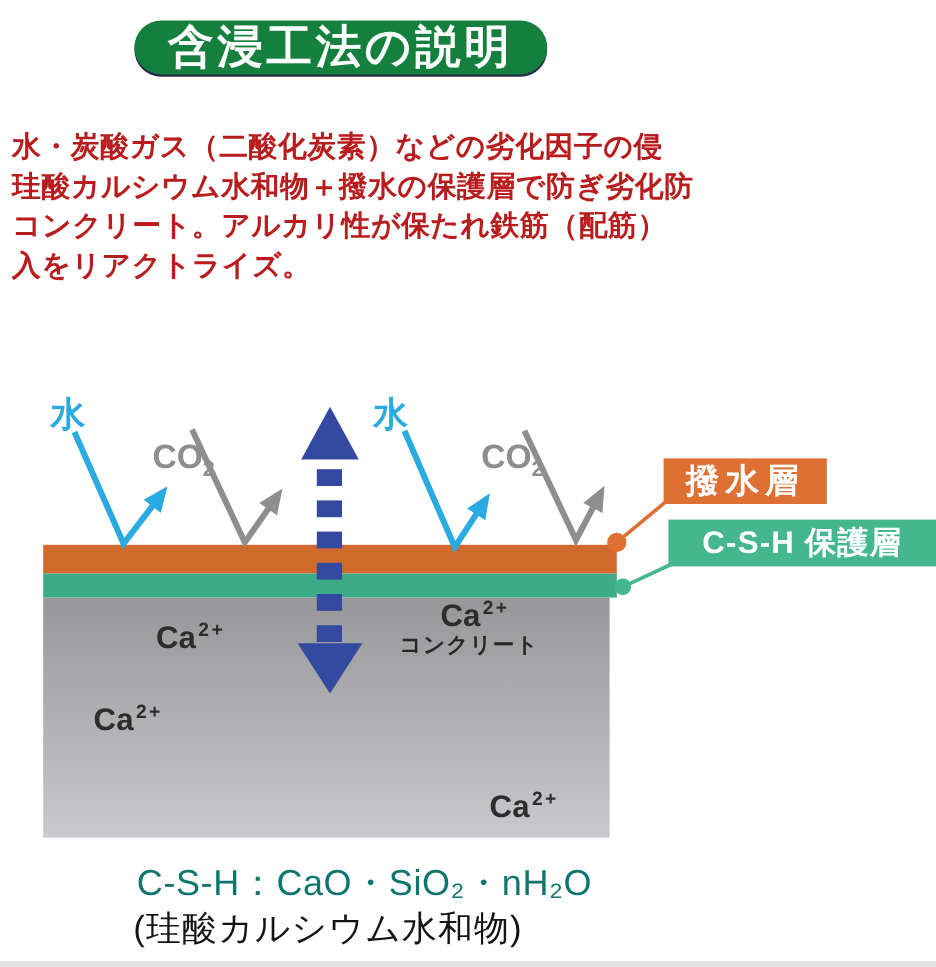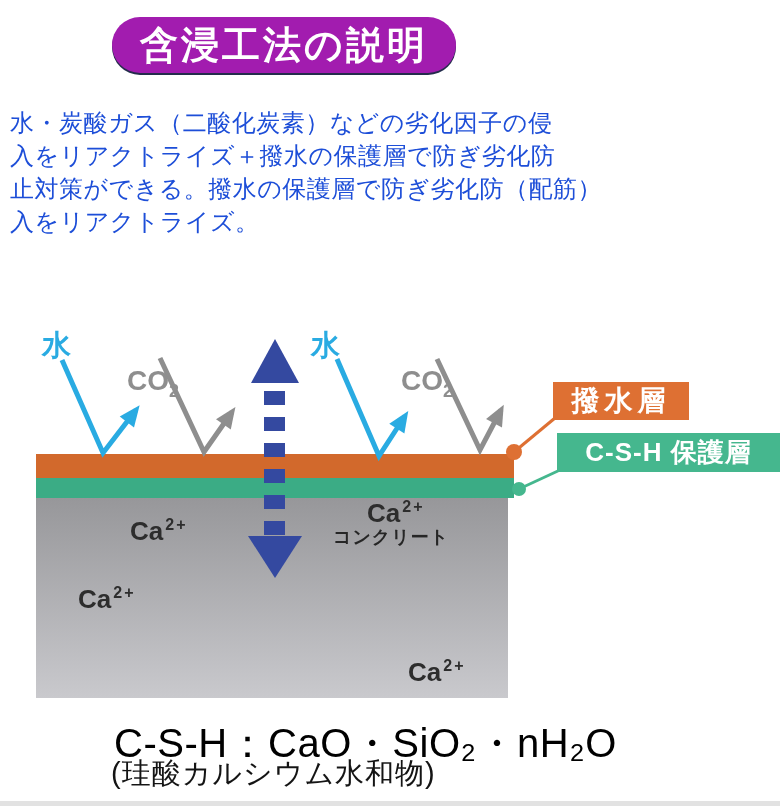--- a/index.html
+++ b/index.html
@@ -3,27 +3,27 @@
 <meta charset="utf-8">
 <style>
   html,body{margin:0;padding:0;background:#ffffff;}
   #canvas{
     position:relative;width:780px;height:806px;background:#ffffff;overflow:hidden;
     font-family:"Liberation Sans","DejaVu Sans",sans-serif;
   }
   .abs{position:absolute;}
   
   .title-banner{
-    left:112px;top:17px;width:344px;height:56px;background:#a21caf;border-radius:29px;
+    left:112px;top:17px;width:344px;height:45px;background:#15803d;border-radius:29px;
     display:flex;align-items:center;justify-content:center;
     box-shadow:0 2px 0 #242c4c;
   }
   .title-banner span{color:#ffffff;font-size:38px;font-weight:bold;letter-spacing:3px;}
   
-  .description{left:10px;top:106px;width:600px;color:#1d4ed8;font-size:24px;line-height:33px;letter-spacing:0.5px;}
+  .description{left:10px;top:106px;width:600px;color:#b91c1c;font-size:24px;line-height:33px;letter-spacing:0.5px;font-weight:bold;}
   
   .vapor-label{left:231px;top:272px;color:#2c4aa8;font-size:35px;font-weight:600;letter-spacing:2px;}
   .water-label{color:#29abe2;font-size:29px;font-weight:600;}
   .co2-label{color:#8e8e8e;font-size:28px;font-weight:600;margin-top:40px;}
   .co2-label sub{font-size:18px;}
   .ca-ion{color:#2d2d2d;font-size:26px;font-weight:600;}
   .ca-ion sup{font-size:16px;letter-spacing:2px;margin-left:2px;}
   .free-ca{left:333px;top:525px;color:#262626;font-size:18px;font-weight:600;letter-spacing:1px;}
   .concrete-label{left:172px;top:583px;color:#f2f2f2;font-size:34px;letter-spacing:2px;}
   
@@ -32,39 +32,39 @@
   .concrete-block{left:36px;top:498px;width:472px;height:200px;background:linear-gradient(#97979a,#c9c9cd);z-index:1;}
   
   .vapor-up-tri{left:251px;top:339px;width:0;height:0;border-left:24px solid transparent;border-right:24px solid transparent;border-bottom:44px solid #3449a0;z-index:3;}
   .vapor-dash{left:264px;width:21px;height:14px;background:#3449a0;z-index:3;}
   .vapor-down-tri{left:248px;top:536px;width:0;height:0;border-left:27px solid transparent;border-right:27px solid transparent;border-top:42px solid #3449a0;z-index:3;}
   
   .callout{display:flex;align-items:center;justify-content:center;color:#ffffff;font-weight:bold;z-index:4;}
   .callout-repellent{left:553px;top:382px;width:136px;height:38px;background:#de7033;font-size:28px;letter-spacing:5px;}
   .callout-csh{left:557px;top:433px;width:223px;height:39px;background:#45b78e;font-size:26px;letter-spacing:1px;}
   
-  .formula1{left:114px;top:716px;color:#000000;font-size:40px;letter-spacing:0.5px;}
+  .formula1{left:114px;top:716px;color:#0f766e;font-size:30px;letter-spacing:0.5px;}
   .formula2{left:111px;top:754px;color:#141414;font-size:29px;letter-spacing:1px;}
   .bottom-strip{left:0;top:801px;width:780px;height:5px;background:#cfcfcf;opacity:0.6;}
   svg.overlay{position:absolute;left:0;top:0;z-index:5;pointer-events:none;}
   .lbl{z-index:6;}
 </style>
 </head>
 <body>
 
 <div id="canvas">
 
   <div class="abs title-banner">
     <span>含浸工法の説明</span>
   </div>
 
   <div class="abs description">
     <div>水・炭酸ガス（二酸化炭素）などの劣化因子の侵</div>
-    <div>入をリアクトライズ＋撥水の保護層で防ぎ劣化防</div>
-    <div>止対策ができる。撥水の保護層で防ぎ劣化防（配筋）</div>
+    <div>珪酸カルシウム水和物＋撥水の保護層で防ぎ劣化防</div>
+    <div>コンクリート。アルカリ性が保たれ鉄筋（配筋）</div>
     <div>入をリアクトライズ。</div>
   </div>
 
   <div class="abs layer-repellent"></div>
   <div class="abs layer-csh"></div>
   <div class="abs concrete-block"></div>
 
   <div class="abs vapor-up-tri"></div>
   <div class="abs vapor-dash" style="top:391px"></div>
   <div class="abs vapor-dash" style="top:417px"></div>

